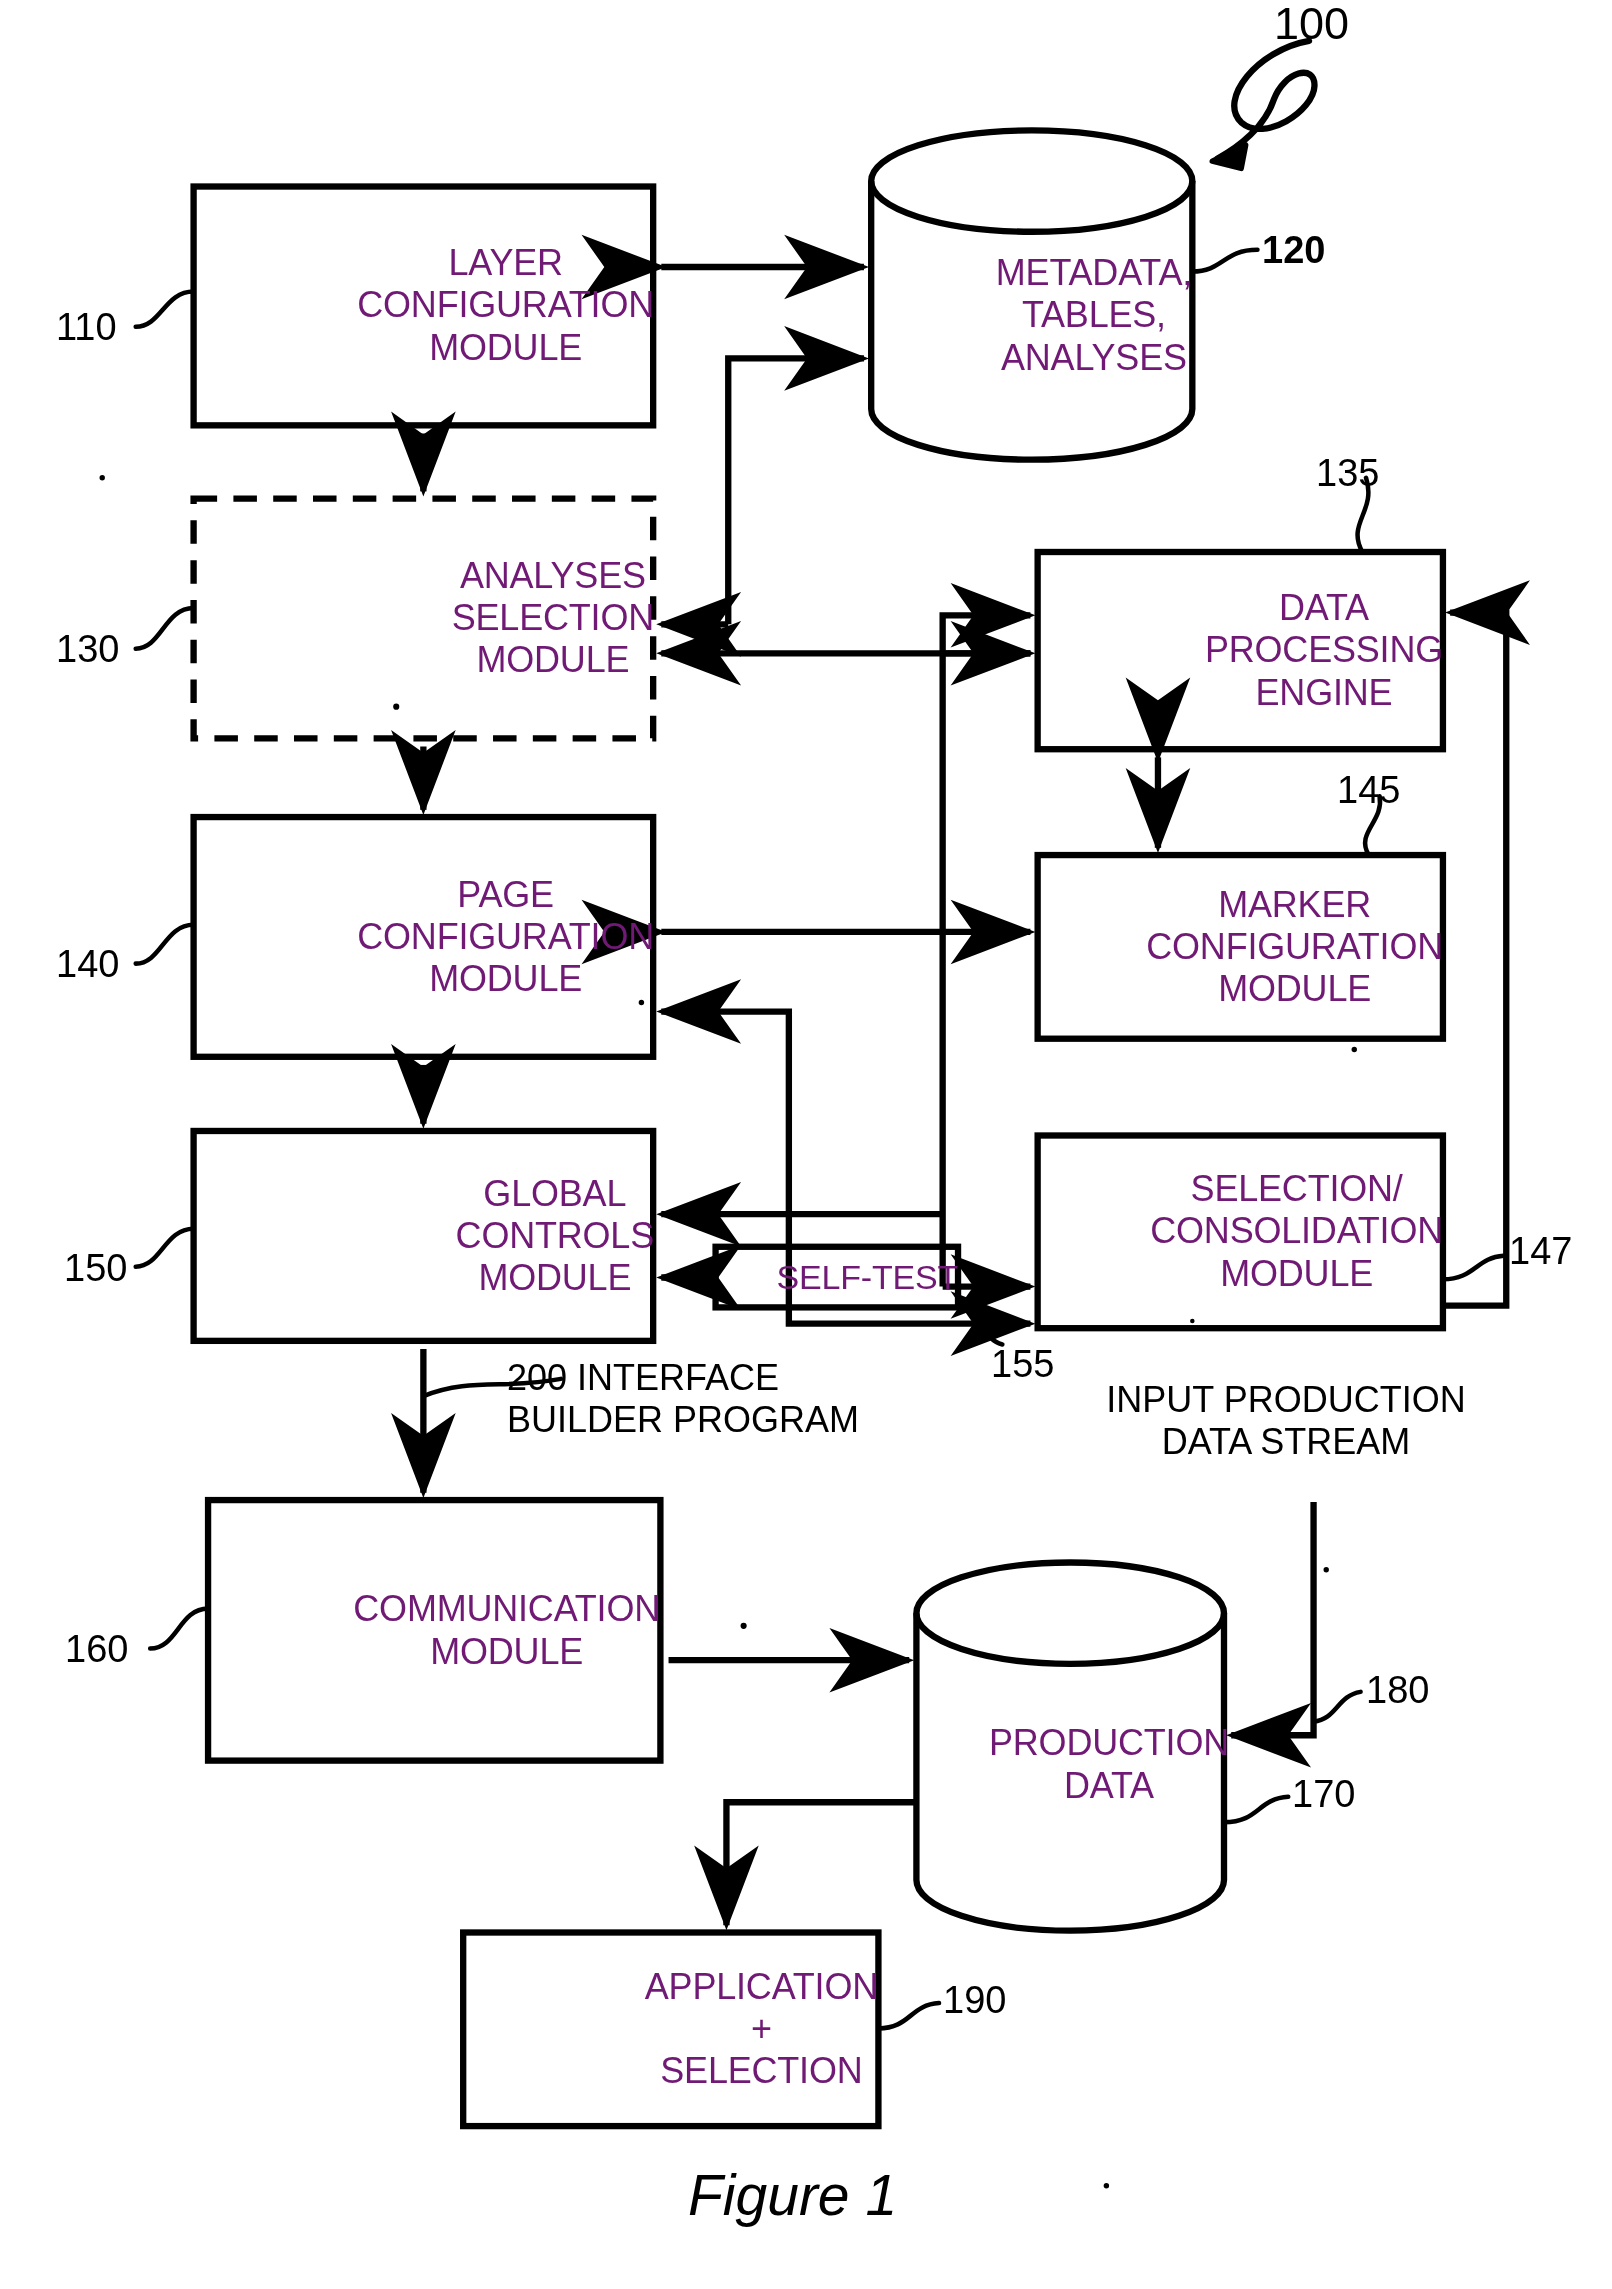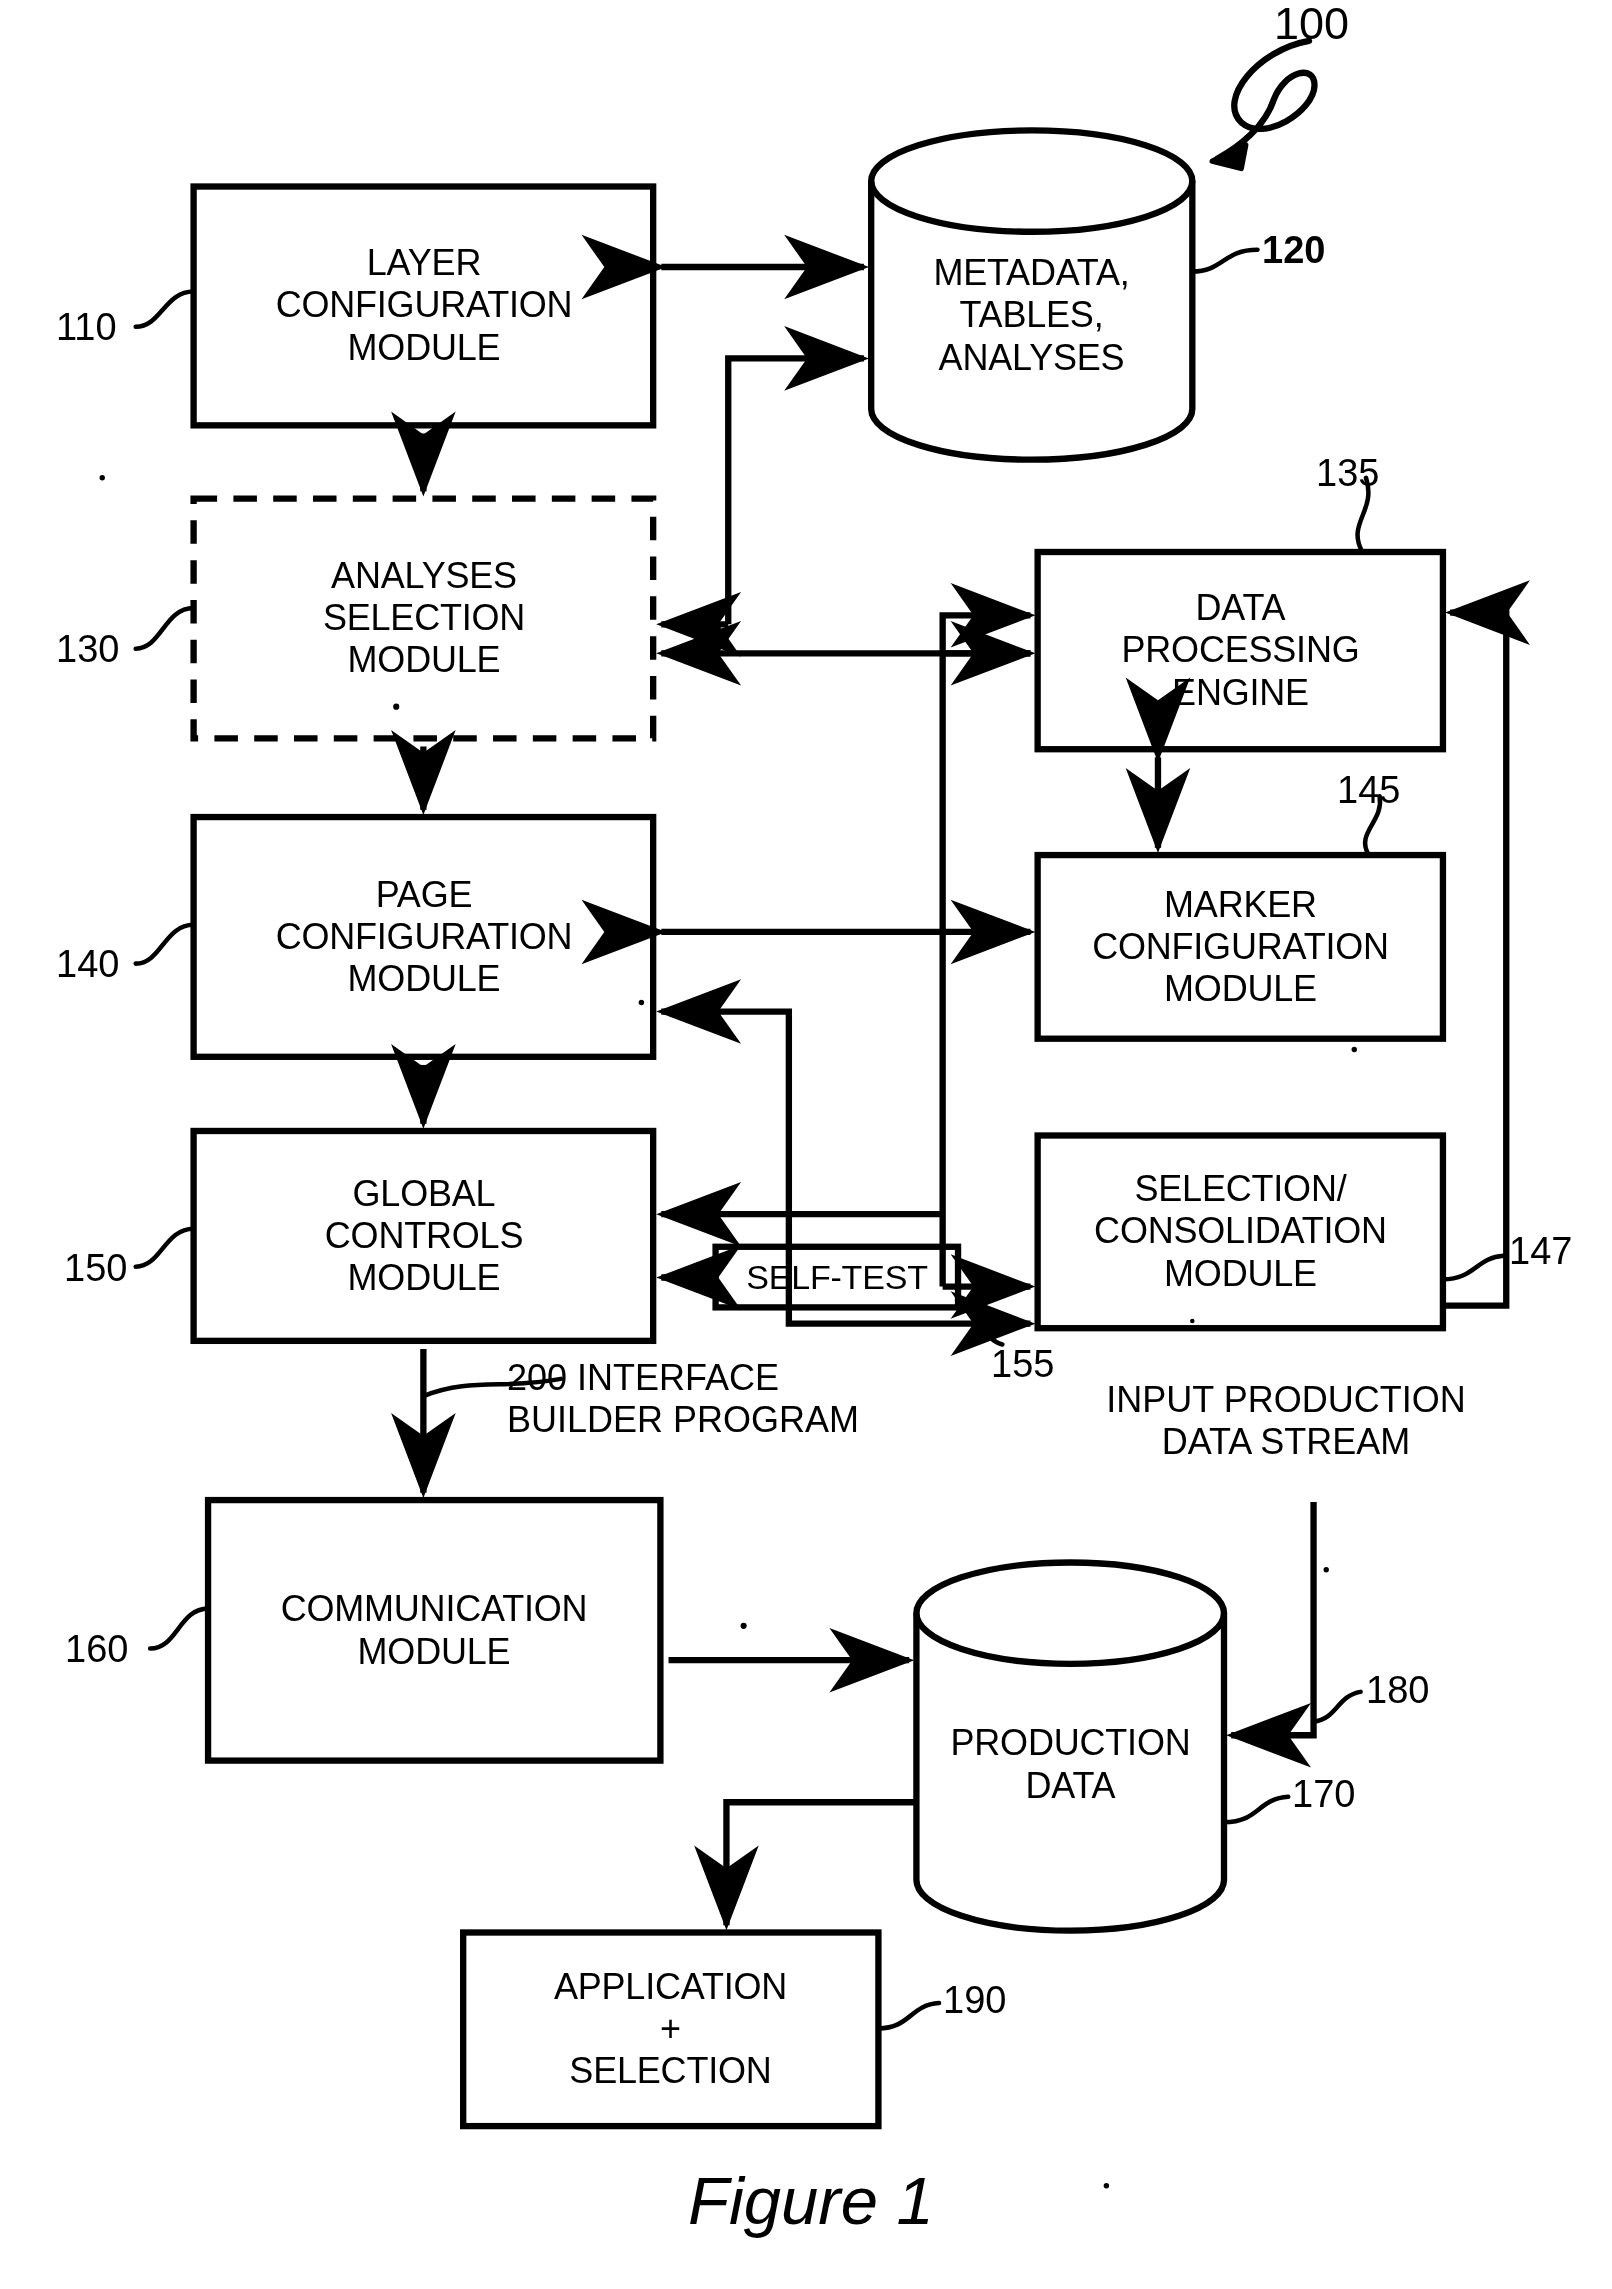--- a/index.html
+++ b/index.html
@@ -1,38 +1,38 @@
 <!DOCTYPE html>
 <html style="font-size:14.5px"><head>
 <meta charset="utf-8">
 <style>
   html,body{margin:0;padding:0;background:#fff;}
   body{font-family:"Liberation Sans",sans-serif;}
   #page{position:relative;width:1613px;height:2290px;background:#fff;overflow:hidden;}
   #svgroot{position:absolute;left:0;top:0;width:1613px;height:2290px;}
   .blk-text{
-    position:absolute;display:flex;align-items:center;justify-content:center;
-    text-align:center;color:#000000;line-height:1.17;
+    position:absolute;display:flex;align-items:center;justify-content:flex-end;
+    text-align:center;color:#701a75;line-height:1.17;
     font-family:"Liberation Sans",sans-serif;font-weight:400;
     letter-spacing:-0.2px;
   }
   .ref{
     position:absolute;color:#000;font-family:"Liberation Sans",sans-serif;
     font-size:38px;font-weight:400;white-space:nowrap;
   }
   .boxlabel{font-size:36px;}
   .smalllabel{font-size:34px;}
   .freetext{
     position:absolute;color:#000;text-align:center;
     font-family:"Liberation Sans",sans-serif;font-size:36px;line-height:1.17;
     white-space:pre-line;
   }
   .figcap{
     position:absolute;color:#000;font-family:"Liberation Sans",sans-serif;
-    font-size:67px;font-style:italic;font-weight:400;white-space:nowrap;
+    font-size:57px;font-style:italic;font-weight:400;white-space:nowrap;
   }
 </style>
 </head>
 <body>
 
 <div id="page">
 
   <svg id="svgroot" viewBox="0 0 1783 2531">
     <defs>
       <marker id="ah" markerWidth="16" markerHeight="16" refX="13.2" refY="5.4" orient="auto" markerUnits="strokeWidth">

